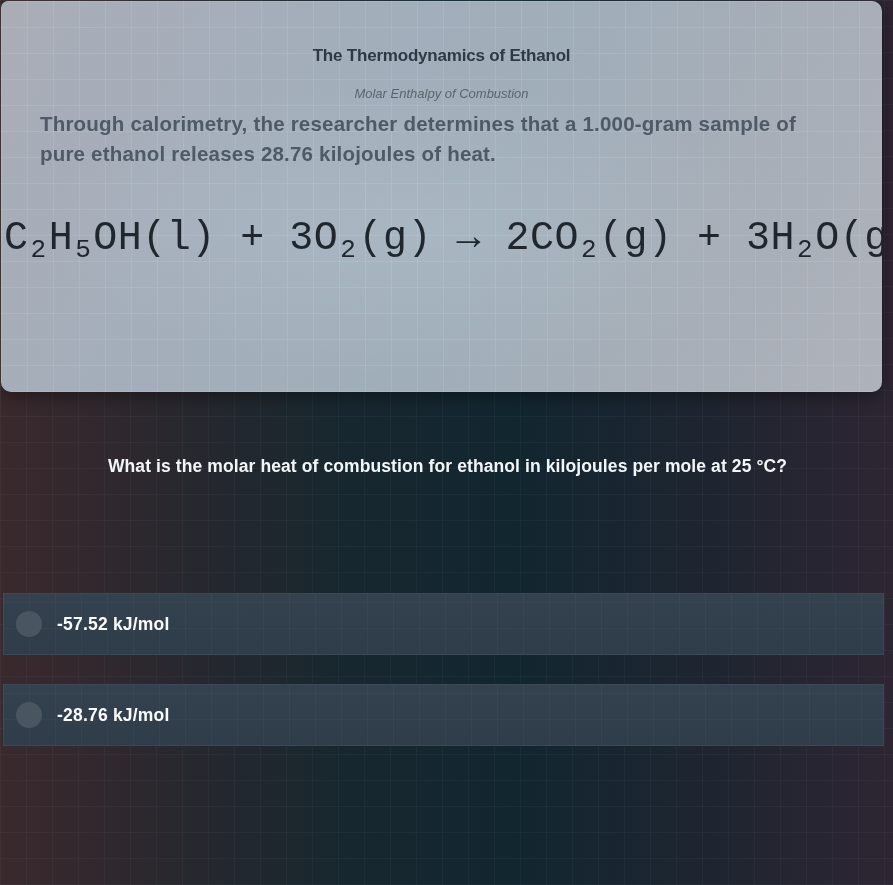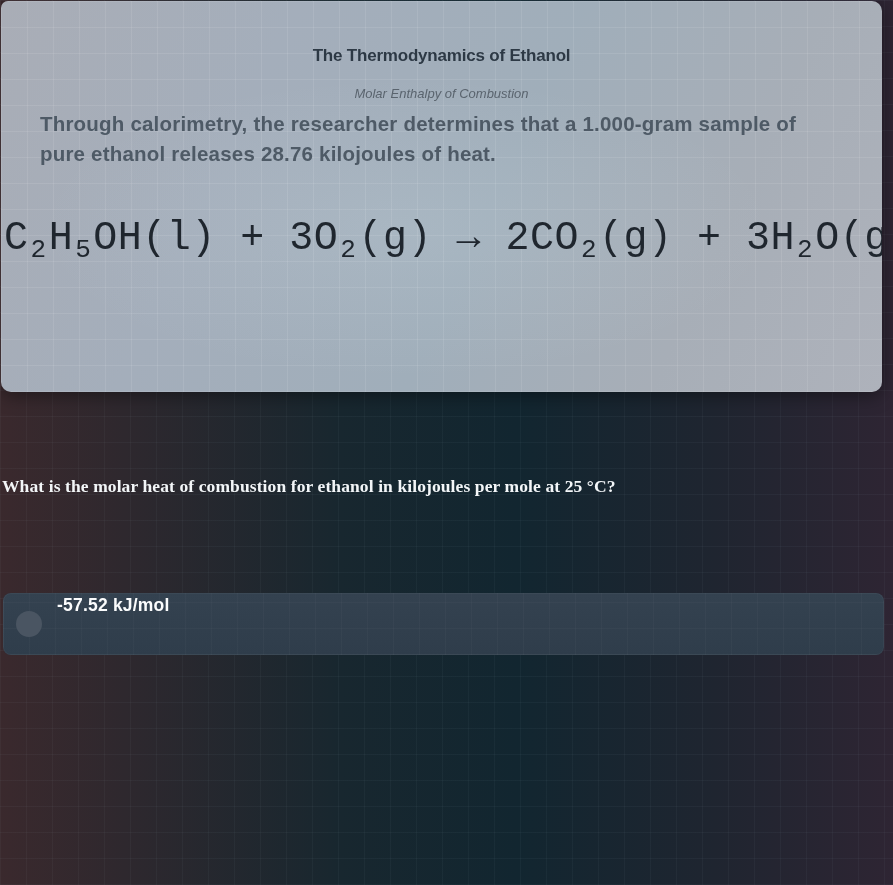--- a/index.html
+++ b/index.html
@@ -76,50 +76,50 @@
   }
   .equation sub {
     font-size: 26px;
     line-height: 0;
     vertical-align: -8px;
   }
 
   
   .question {
     position: absolute;
-    top: 474px;
+    top: 454px;
     left: 0;
     width: 100%;
+    text-align: center;
     font-size: 17.5px;
     font-weight: bold;
     color: #f3f6f8;
     letter-spacing: 0.1px;
-    font-family: Liberation Serif, serif;
   }
 
   
   .options {
     position: absolute;
     top: 591px;
     left: 1px;
     width: 883px;
   }
 
   .option {
     position: relative;
     height: 62px;
     margin-bottom: 29px;
-    border-radius: 8px;
+    border-radius: 0;
     background:
       repeating-linear-gradient(90deg, rgba(255,255,255,0.025) 0 1px, transparent 1px 26px),
       repeating-linear-gradient(0deg, rgba(255,255,255,0.025) 0 1px, transparent 1px 26px),
       linear-gradient(180deg, #344250 0%, #2f3d4b 100%);
     box-shadow: inset 0 0 0 1px rgba(255,255,255,0.04);
     display: flex;
-    align-items: flex-start;
+    align-items: center;
     cursor: pointer;
   }
 
   .radio {
     position: absolute;
     left: 13px;
     top: 50%;
     margin-top: -13px;
     width: 26px;
     height: 26px;
@@ -145,13 +145,17 @@
   <div class="equation"><span>C</span><sub>2</sub><span>H</span><sub>5</sub><span>OH(l) + 3O</span><sub>2</sub><span>(g) → 2CO</span><sub>2</sub><span>(g) + 3H</span><sub>2</sub><span>O(g)</span></div>
 </div>
 
 <div class="question">What is the molar heat of combustion for ethanol in kilojoules per mole at 25 °C?</div>
 
 <div class="options">
   <div class="option">
     <span class="radio"></span>
     <span class="option-label">-57.52 kJ/mol</span>
   </div>
+  <div class="option">
+    <span class="radio"></span>
+    <span class="option-label">-28.76 kJ/mol</span>
+  </div>
 </div>
 
 </body></html>

